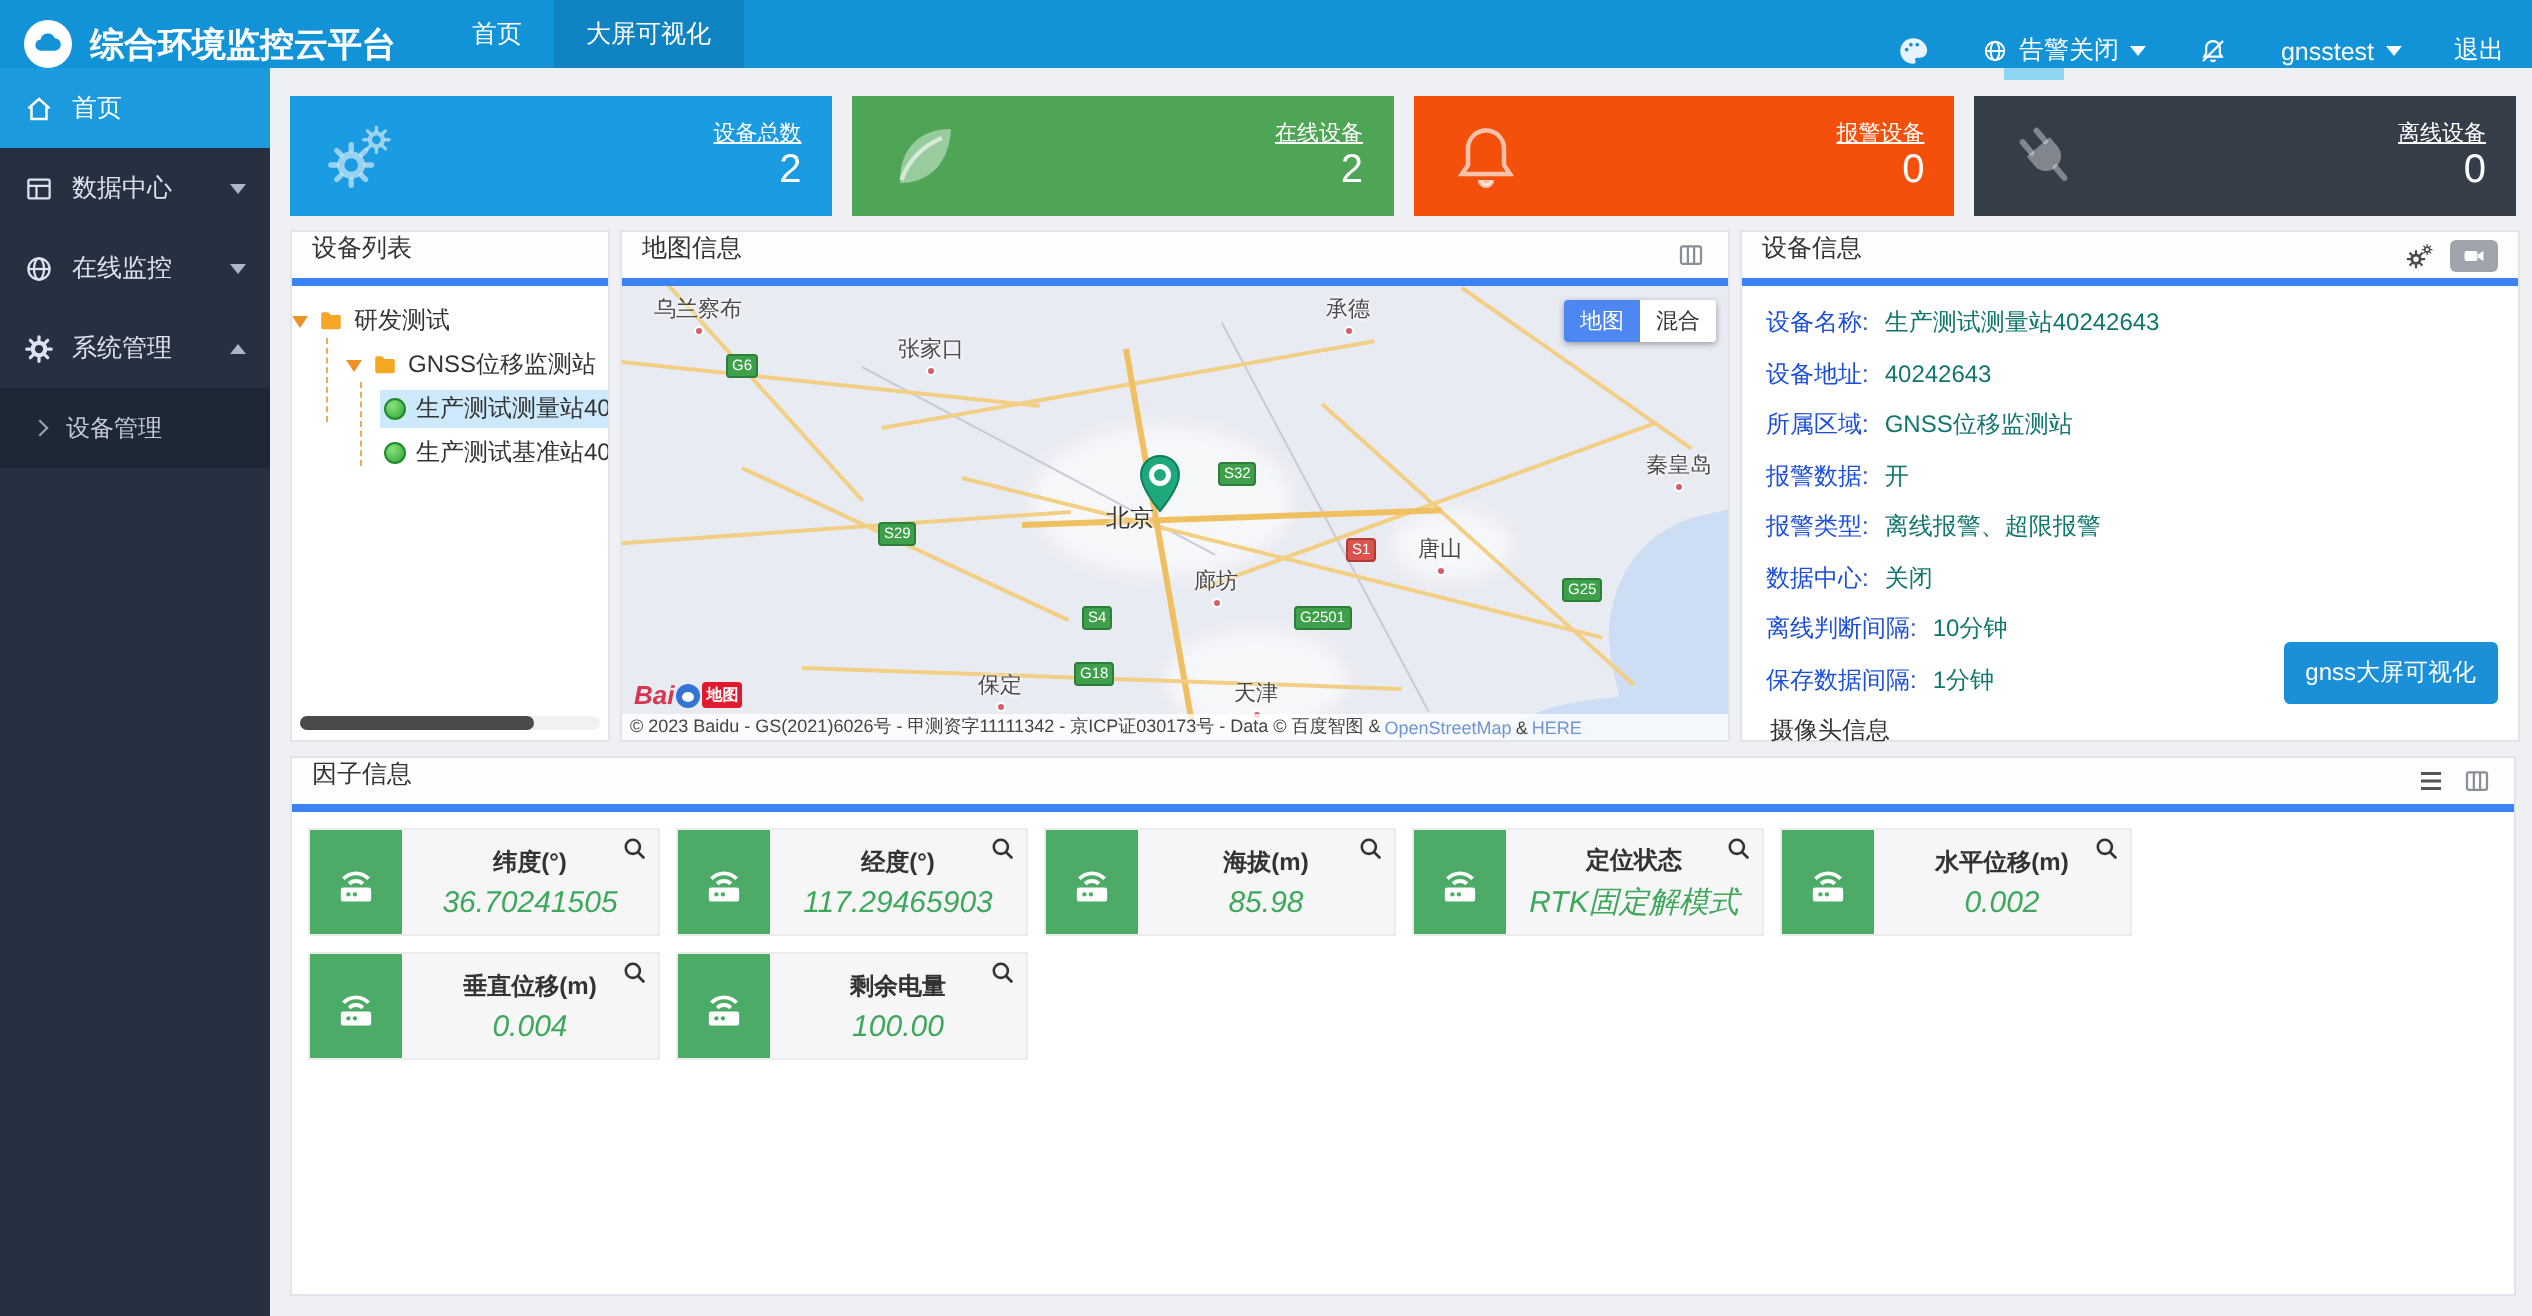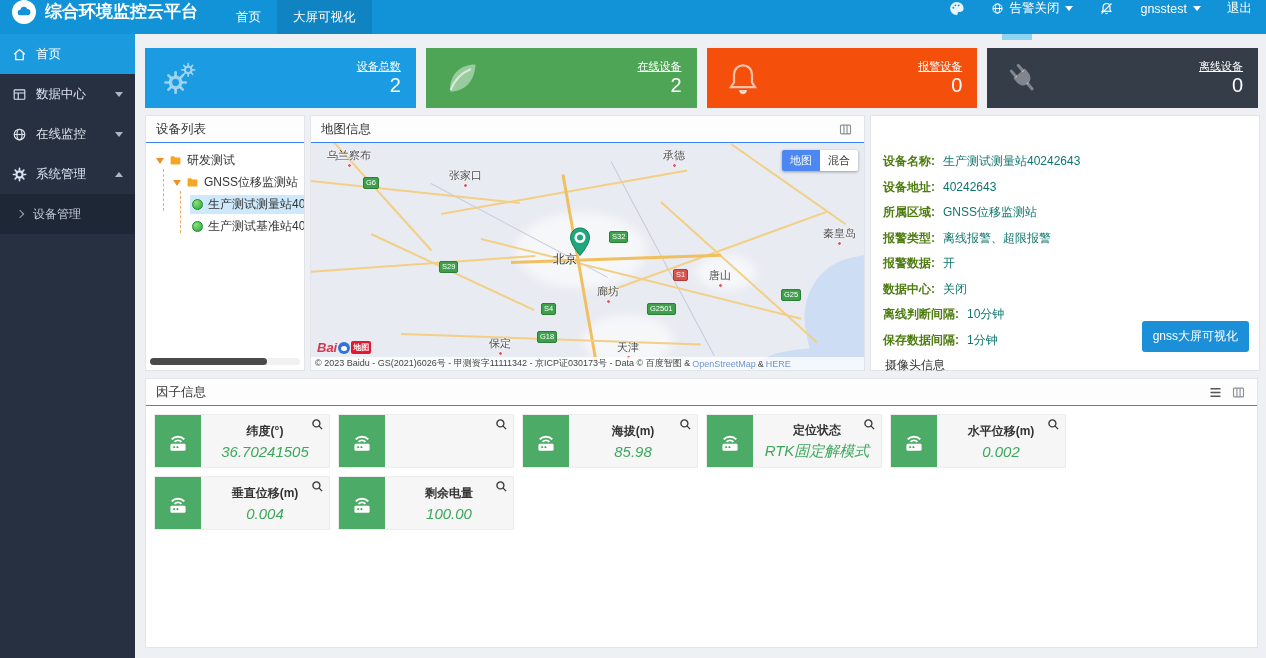--- a/index.html
+++ b/index.html
@@ -1,20 +1,20 @@
 <!DOCTYPE html>
 <html><head>
 <meta charset="utf-8">
 <style>
   * { box-sizing: border-box; margin: 0; padding: 0; }
   html,body { width:1266px; height:658px; overflow:hidden; }
   body { font-family:"Liberation Sans","DejaVu Sans",sans-serif; background:#eef0f4; position:relative; font-size:12px; color:#333; }
 
   
-  .navbar { position:absolute; left:0; top:0; width:1266px; height:34px; background:#1293d8; display:flex; align-items:flex-start; color:#fff; z-index:20; }
+  .navbar { position:absolute; left:0; top:0; width:1266px; height:34px; background:#1293d8; display:flex; align-items:flex-end; color:#fff; z-index:20; }
   .logo { width:24px; height:24px; border-radius:50%; background:#fff; margin-left:12px; display:flex; align-items:center; justify-content:center; flex:0 0 auto; }
   .brand { font-size:17px; font-weight:bold; margin:0 22px 0 9px; white-space:nowrap; }
   .nav-item { height:34px; line-height:34px; padding:0 16px; font-size:12.5px; cursor:pointer; white-space:nowrap; }
   .nav-item.active { background:rgba(0,0,0,.10); }
   .nav-spacer { flex:1; }
   .nav-right { display:flex; align-items:center; margin-right:14px; font-size:12.5px; }
   .nav-right > * { margin-left:26px; display:flex; align-items:center; cursor:pointer; white-space:nowrap; }
   .caret-down { display:inline-block; width:0; height:0; border:4px solid transparent; border-top:5px solid #fff; margin-left:6px; transform:translateY(2px); }
   .nav-strip { position:absolute; left:1002px; top:34px; width:30px; height:6px; background:#8ed5f1; z-index:21; }
 
@@ -34,21 +34,21 @@
   .stats { position:absolute; left:145px; top:48px; width:1113px; height:60px; display:flex; gap:10px; }
   .stat { flex:1; display:flex; align-items:center; color:#fff; cursor:pointer; }
   .stat.s0 { background:#1b9be1; } .stat.s1 { background:#4fa556; } .stat.s2 { background:#f4500c; } .stat.s3 { background:#353d49; }
   .stat-ic { width:36px; height:36px; margin-left:18px; }
   .stat-text { margin-left:auto; margin-right:15px; text-align:right; }
   .stat-label { font-size:11px;text-decoration:underline; }
   .stat-value { font-size:20px; line-height:1.15; }
 
   
   .panel { position:absolute; background:#fff; border:1px solid #e1e5ea; }
-  .phead { height:27px; display:flex; align-items:center; padding:0 10px; border-bottom:1px solid #3b82f6; font-size:12.5px; color:#333; background:#fdfdfd; }
+  .phead { height:27px; display:flex; padding:0 10px; border-bottom:4px solid #3b82f6; font-size:12.5px; color:#333; background:#fdfdfd; }
   .phead .ptitle { flex:1; }
   .hicon { display:flex; align-items:center; margin-left:7px; cursor:pointer; }
 
   
   .tree { position:absolute; top:27px; left:0; right:0; bottom:0; overflow:hidden; padding-top:6px; }
   .trow { height:22px; display:flex; align-items:center; white-space:nowrap; font-size:12px; cursor:pointer; }
   .tcaret { width:0; height:0; border:4px solid transparent; border-top:6px solid #ef9226; margin:6px 4px 0 0; flex:0 0 auto; }
   .tfold { width:15px; height:13px; margin-right:4px; flex:0 0 auto; }
   .tdot { width:11px; height:11px; border-radius:50%; background:radial-gradient(circle at 35% 30%, #8ae37a, #2ba339); border:1px solid #1f8a2d; margin-right:5px; flex:0 0 auto; }
   .node { display:inline-flex; align-items:center; padding:1px 3px 1px 2px; }
@@ -77,21 +77,21 @@
   .bd-bai { color:#d6374f; font-size:13px; }
   .bd-paw { width:12px; height:12px; border-radius:50%; background:#3373d6; margin:0 1px; position:relative; }
   .bd-paw:after { content:""; position:absolute; left:3px; top:4px; width:6px; height:5px; border-radius:50%; background:#fff; }
   .bd-map { background:#e0192e; color:#fff; font-size:8px; font-style:normal; padding:1px 2px; border-radius:2px; }
   .attrib { position:absolute; left:0; right:0; bottom:0; height:13px; background:rgba(255,255,255,.78); font-size:9px; color:#444; display:flex; align-items:center; padding-left:4px; white-space:nowrap; z-index:5; }
   .attrib a { color:#6f94d6; text-decoration:none; margin:0 2px; }
 
   
   .dinfo-body { position:absolute; top:27px; left:0; right:0; bottom:0; padding:10px 12px 0; }
   .drow { margin-bottom:8.5px; font-size:12px; white-space:nowrap; }
-  .dlabel { font-weight:bold; color:#4d7c0f; margin-right:8px; }
+  .dlabel { font-weight:normal; color:#1d4ed8; margin-right:8px; }
   .dval { color:#0f766e; }
   .gnss-btn { position:absolute; right:10px; top:178px; background:#1b8fd8; color:#fff; border:none; border-radius:3px; font-size:12px; padding:7px 11px; cursor:pointer; font-family:inherit; }
   .cam-title { font-size:12px; color:#333; margin:3px 0 7px 2px; }
   .cam-div { border:none; border-top:1px solid #e8e8e8; margin:0 -12px; }
   .cam-empty { text-align:center; color:#666; margin-top:11px; font-size:12px; }
   .grey-btn { background:#a0a4ab; border-radius:3px; width:24px; height:16px; display:flex; align-items:center; justify-content:center; }
 
   
   .fwrap { position:absolute; top:27px; left:0; right:0; bottom:0; padding:8px; display:flex; flex-wrap:wrap; gap:8px; align-content:flex-start; overflow:hidden; }
   .fcard { width:176px; height:54px; display:flex; position:relative; border:1px solid #ececec; background:#f6f6f6; }
@@ -267,21 +267,21 @@
   </div>
 </div>
 
 <div class="panel" style="left:145px;top:115px;width:160px;height:256px">
   <div class="phead">
       <span class="ptitle">设备列表</span>
     </div>
   <div class="tree">
     <div class="tln" style="left:17px;top:26px;height:42px"></div>
     <div class="tln" style="left:34px;top:48px;height:42px"></div>
-    <div class="trow" style="padding-left:10px">
+    <div class="trow" style="">
       <span class="tcaret"></span>
       <svg class="tfold" viewBox="0 0 24 24" fill="#f5a623">
           <path d="M3 5.5A1.5 1.5 0 0 1 4.5 4h5l2 2.5h8A1.5 1.5 0 0 1 21 8v10a1.5 1.5 0 0 1-1.5 1.5h-15A1.5 1.5 0 0 1 3 18V5.5z"></path>
         </svg>
       <span>研发测试</span>
     </div>
     <div class="trow" style="padding-left:27px">
       <span class="tcaret"></span>
       <svg class="tfold" viewBox="0 0 24 24" fill="#f5a623">
           <path d="M3 5.5A1.5 1.5 0 0 1 4.5 4h5l2 2.5h8A1.5 1.5 0 0 1 21 8v10a1.5 1.5 0 0 1-1.5 1.5h-15A1.5 1.5 0 0 1 3 18V5.5z"></path>
@@ -381,26 +381,43 @@
     <div class="attrib">
       <span>© 2023 Baidu - GS(2021)6026号 - 甲测资字11111342 - 京ICP证030173号 - Data © 百度智图 &amp;</span>
       <a href="#">OpenStreetMap</a>
       <span>&amp;</span>
       <a href="#">HERE</a>
     </div>
   </div>
 </div>
 
 <div class="panel" style="left:870px;top:115px;width:390px;height:256px">
+  <div class="phead">
+    <span class="ptitle">设备信息</span>
+    <span class="hicon">
+      <svg width="16" height="16" viewBox="0 0 40 40" stroke="#4a4a4a">
+          <use href="#gearg" transform="translate(15,24) scale(1.05)"></use>
+          <use href="#gearg" transform="translate(29,12) scale(.62)"></use>
+        </svg>
+    </span>
+    <span class="hicon">
+      <span class="grey-btn">
+          <svg width="12" height="12" viewBox="0 0 24 24" fill="#fff">
+            <rect x="2.5" y="7" width="13" height="10" rx="2"></rect>
+            <path d="M16 10.5l5.5-3.5v10L16 13.5z"></path>
+          </svg>
+        </span>
+    </span>
+  </div>
   <div class="dinfo-body">
     <div class="drow"><span class="dlabel">设备名称:</span><span class="dval">生产测试测量站40242643</span></div>
     <div class="drow"><span class="dlabel">设备地址:</span><span class="dval">40242643</span></div>
     <div class="drow"><span class="dlabel">所属区域:</span><span class="dval">GNSS位移监测站</span></div>
+    <div class="drow"><span class="dlabel">报警数据:</span><span class="dval">开</span></div>
     <div class="drow"><span class="dlabel">报警类型:</span><span class="dval">离线报警、超限报警</span></div>
-    <div class="drow"><span class="dlabel">报警数据:</span><span class="dval">开</span></div>
     <div class="drow"><span class="dlabel">数据中心:</span><span class="dval">关闭</span></div>
     <div class="drow"><span class="dlabel">离线判断间隔:</span><span class="dval">10分钟</span></div>
     <div class="drow"><span class="dlabel">保存数据间隔:</span><span class="dval">1分钟</span></div>
     <div class="cam-title">摄像头信息</div>
     <hr class="cam-div">
     <div class="cam-empty">暂无摄像头信息</div>
     <button class="gnss-btn">gnss大屏可视化</button>
   </div>
 </div>
 
@@ -432,20 +449,24 @@
       <svg class="fmag" width="13" height="13" viewBox="0 0 24 24">
           <use href="#magg"></use>
         </svg>
     </div>
     <div class="fcard">
       <div class="fic">
           <svg width="26" height="26" viewBox="0 0 24 24">
             <use href="#sensorg"></use>
           </svg>
         </div>
+      <div class="fbody">
+        <div class="flabel">经度(°)</div>
+        <div class="fvalue">117.29465903</div>
+      </div>
       <svg class="fmag" width="13" height="13" viewBox="0 0 24 24">
           <use href="#magg"></use>
         </svg>
     </div>
     <div class="fcard">
       <div class="fic">
           <svg width="26" height="26" viewBox="0 0 24 24">
             <use href="#sensorg"></use>
           </svg>
         </div>

